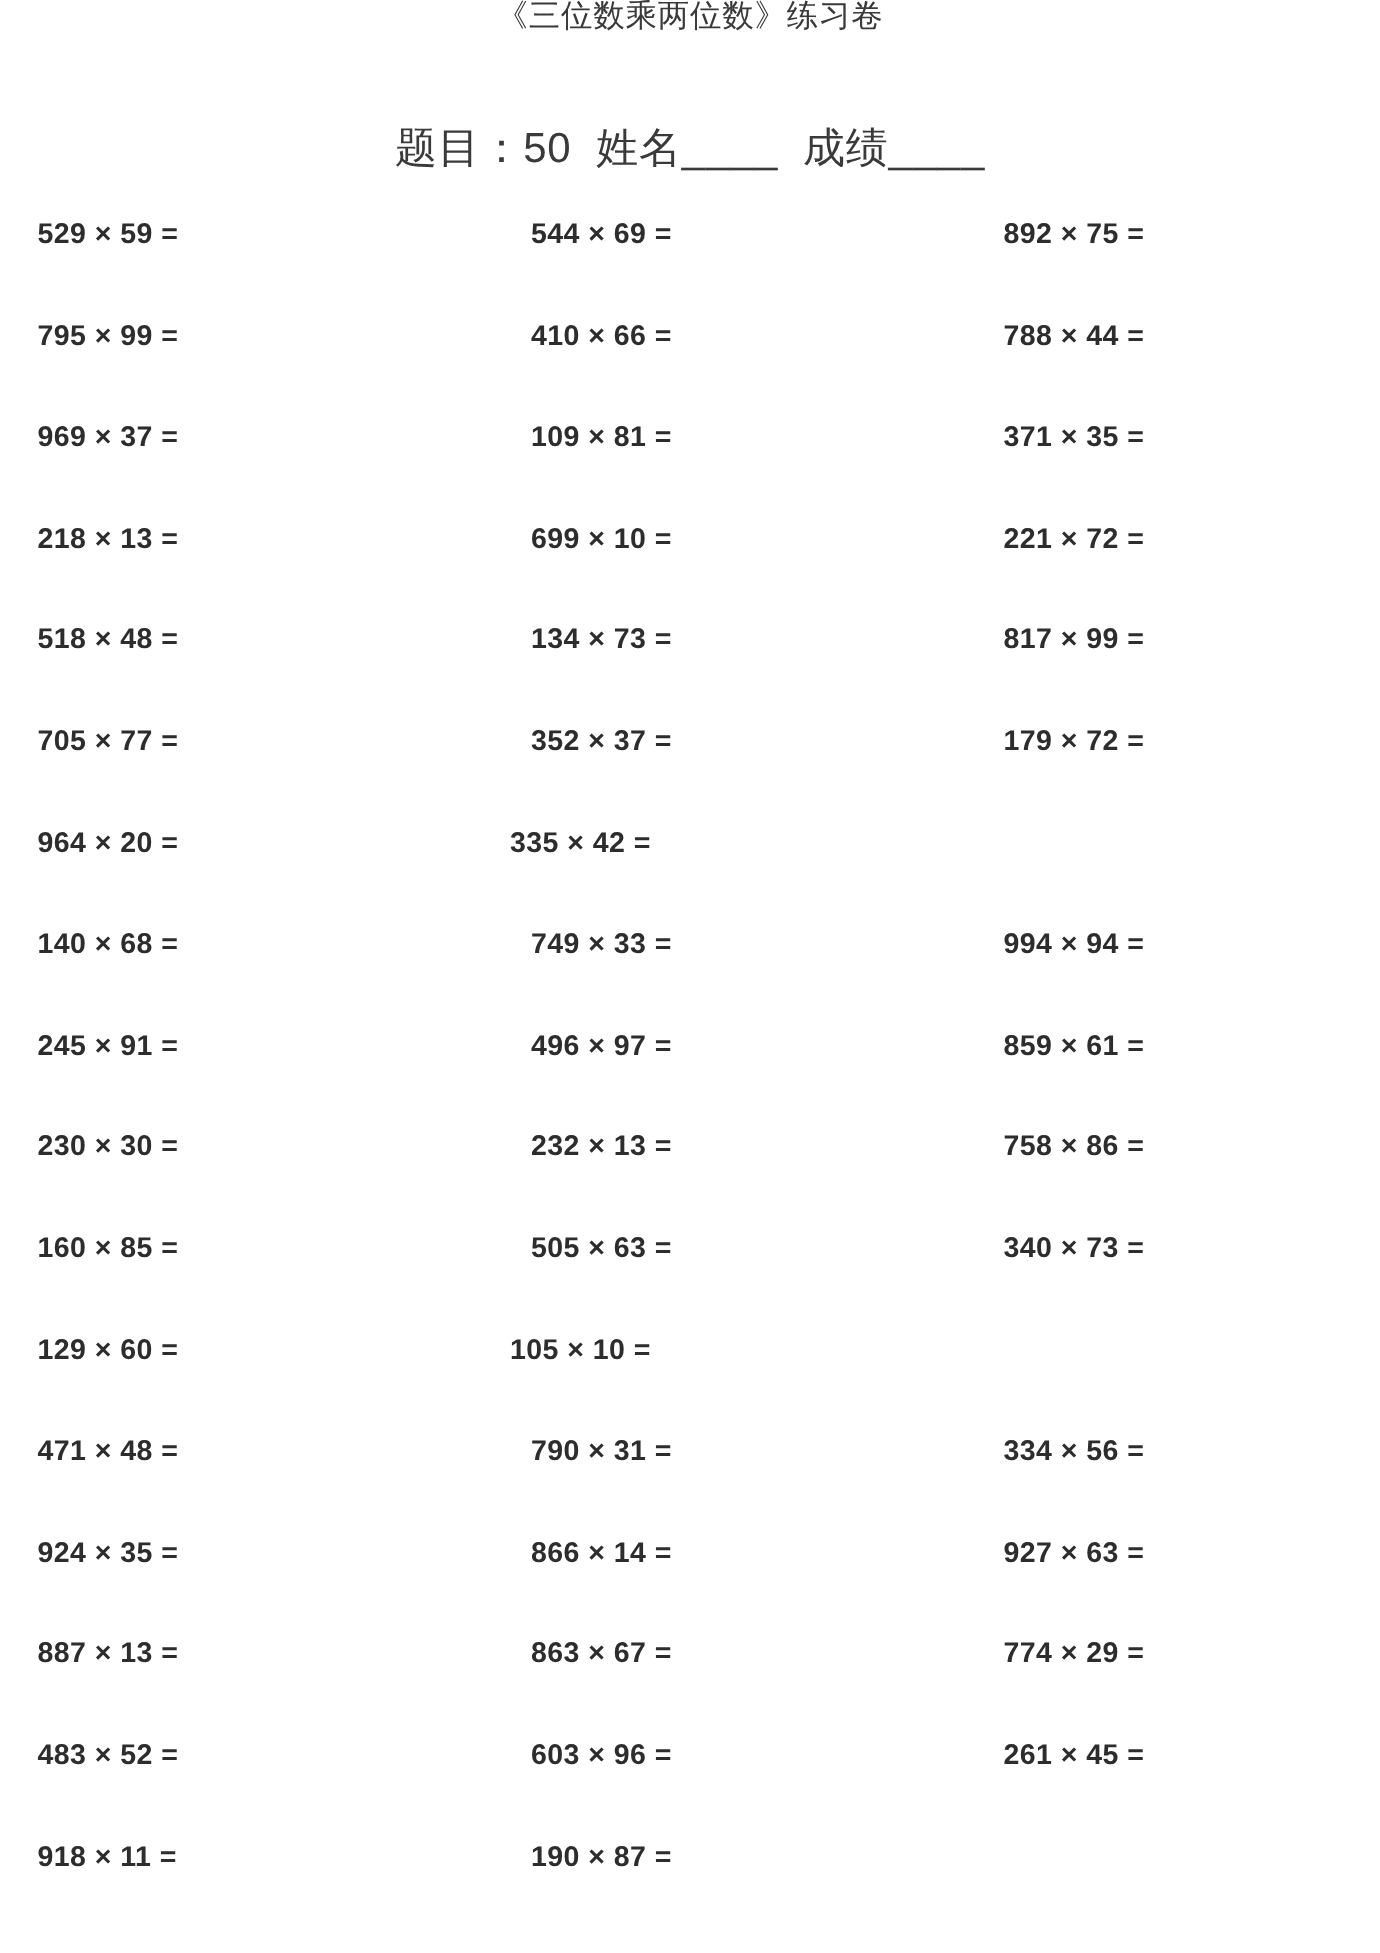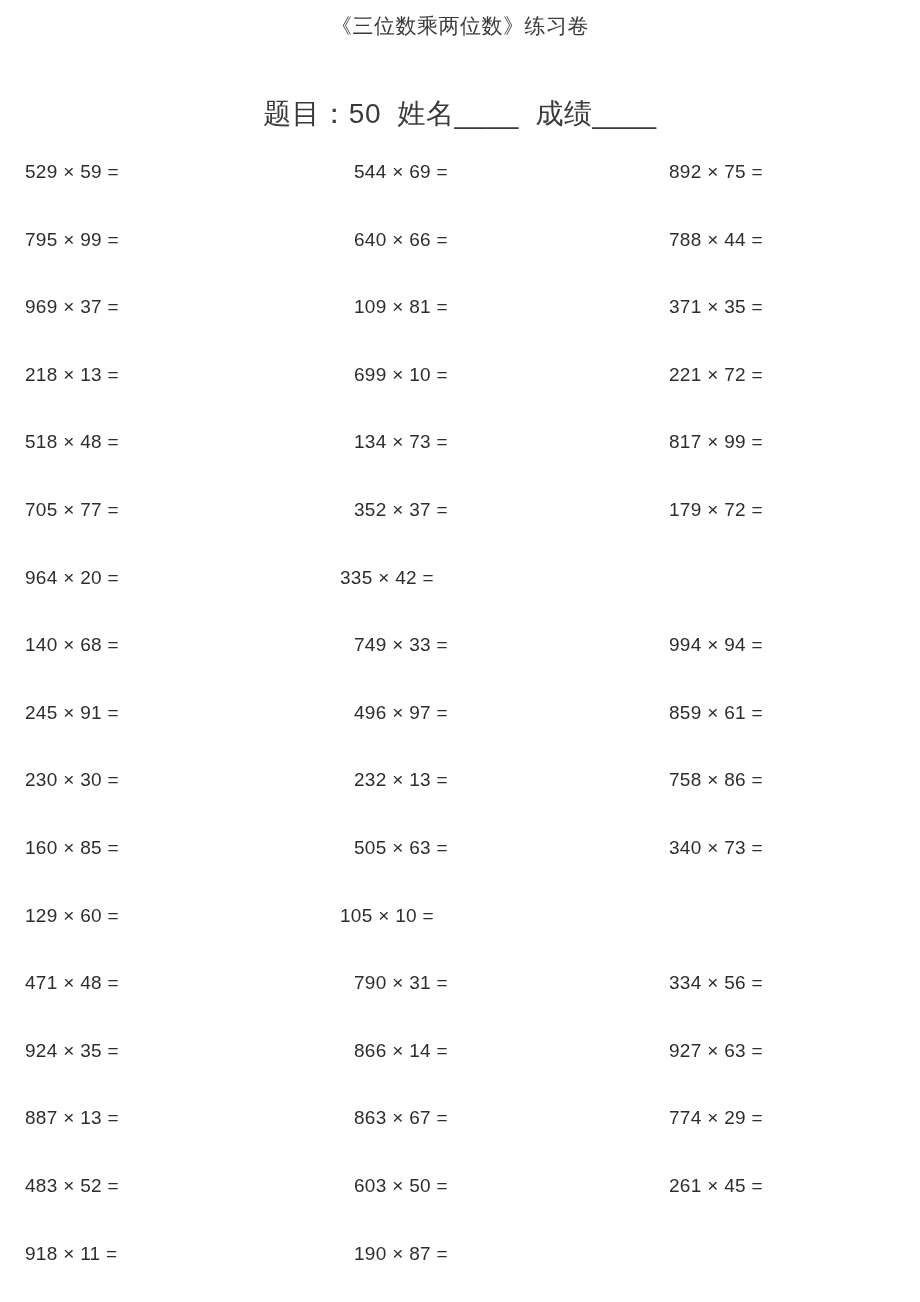--- a/index.html
+++ b/index.html
@@ -26,40 +26,41 @@
   .sheet-header {
     text-align: center;
   }
   .sheet-title {
     font-size: 21px;
     line-height: 1;
     font-weight: 400;
     letter-spacing: 0.5px;
     color: #3a3a3a;
     margin: 0;
-    padding-top: 15px;
+    padding-top: 0;
   }
   .sheet-subtitle {
     font-size: 28px;
     line-height: 1;
     font-weight: 400;
     letter-spacing: 0.5px;
     color: #3a3a3a;
     margin: 16px;
     padding-top: 48px;
     white-space: pre;
   }
 
   
   .problem-grid {
     margin-top: 34px;
     padding-left: 25px;
     padding-right: 25px;
     box-sizing: border-box;
     width: 920px;
+    font-weight: bold;
   }
   .problem-row {
     display: flex;
     height: 67.6px;
     align-items: flex-start;
   }
   .problem-cell {
     width: 307px;
     flex: 0 0 307px;
     font-size: 19px;
@@ -90,21 +91,21 @@
   </div>
 
   <div class="problem-grid">
       <div class="problem-row">
         <div class="problem-cell col-1">529 × 59 =</div>
         <div class="problem-cell col-2">544 × 69 =</div>
         <div class="problem-cell col-3">892 × 75 =</div>
       </div>
       <div class="problem-row">
         <div class="problem-cell col-1">795 × 99 =</div>
-        <div class="problem-cell col-2">640 × 66 =</div>
+        <div class="problem-cell col-2">410 × 66 =</div>
         <div class="problem-cell col-3">788 × 44 =</div>
       </div>
       <div class="problem-row">
         <div class="problem-cell col-1">969 × 37 =</div>
         <div class="problem-cell col-2">109 × 81 =</div>
         <div class="problem-cell col-3">371 × 35 =</div>
       </div>
       <div class="problem-row">
         <div class="problem-cell col-1">218 × 13 =</div>
         <div class="problem-cell col-2">699 × 10 =</div>
@@ -158,21 +159,21 @@
         <div class="problem-cell col-2">866 × 14 =</div>
         <div class="problem-cell col-3">927 × 63 =</div>
       </div>
       <div class="problem-row">
         <div class="problem-cell col-1">887 × 13 =</div>
         <div class="problem-cell col-2">863 × 67 =</div>
         <div class="problem-cell col-3">774 × 29 =</div>
       </div>
       <div class="problem-row">
         <div class="problem-cell col-1">483 × 52 =</div>
-        <div class="problem-cell col-2">603 × 50 =</div>
+        <div class="problem-cell col-2">603 × 96 =</div>
         <div class="problem-cell col-3">261 × 45 =</div>
       </div>
       <div class="problem-row">
         <div class="problem-cell col-1">918 × 11 =</div>
         <div class="problem-cell col-2">190 × 87 =</div>
         <div class="problem-cell col-3 empty"></div>
       </div>
     </div>
 
 </div>

